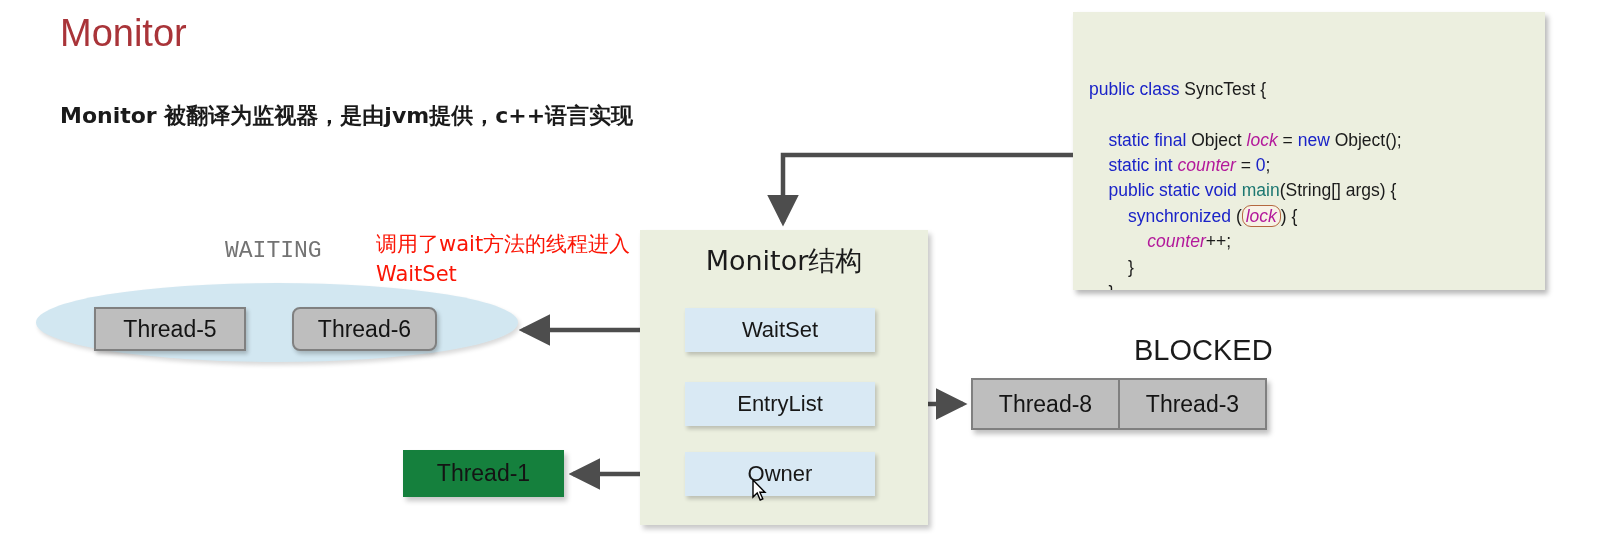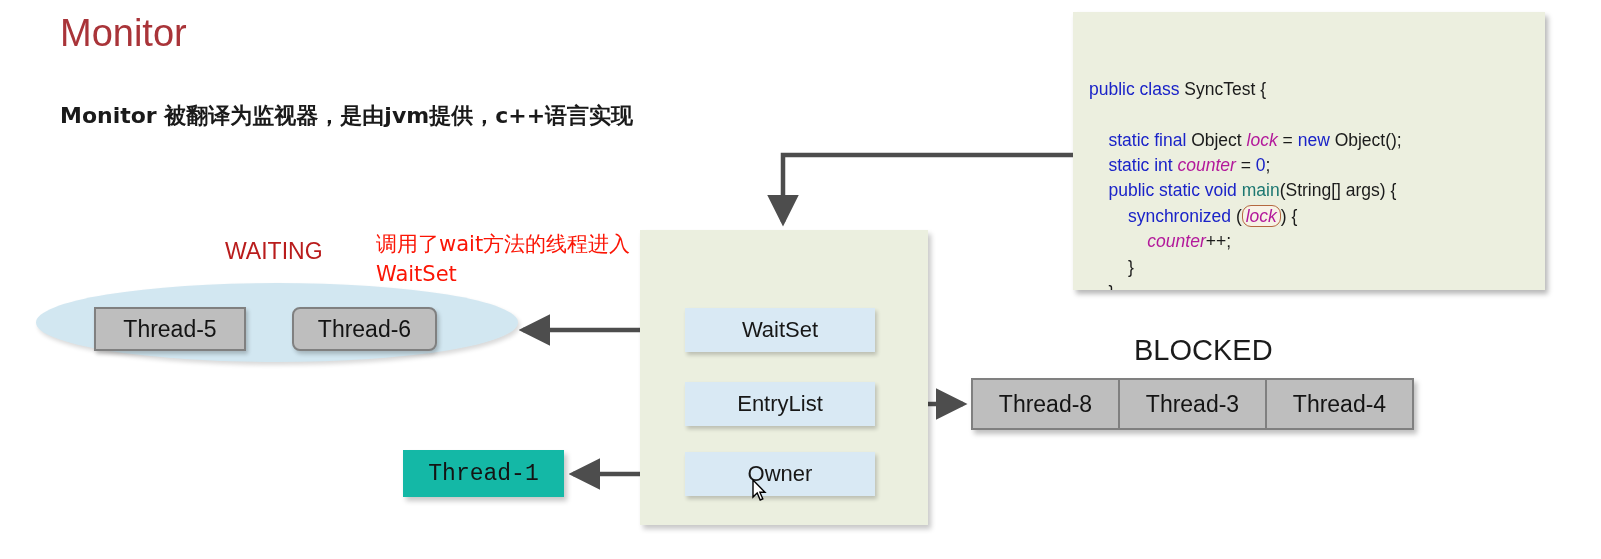--- a/index.html
+++ b/index.html
@@ -107,22 +107,22 @@
   #inner-waitset  { top: 78px; }
   #inner-entrylist{ top: 152px; }
   #inner-owner    { top: 222px; }
 
   
   #waiting-label {
     position: absolute;
     left: 225px;
     top: 238px;
     font-size: 23px;
-    color: #b91c1c;
-    font-family: Liberation Sans, sans-serif;
+    color: #737373;
+    font-family: Liberation Mono, monospace;
   }
   #waiting-ellipse {
     position: absolute;
     left: 36px;
     top: 283px;
     width: 482px;
     height: 79px;
     background: #d2e7f1;
     border-radius: 50%;
     box-shadow: 2px 3px 4px rgba(0,0,0,0.15);
@@ -187,28 +187,28 @@
   }
   #blocked-group .thread-cell:first-child { margin-left: 0; }
 
   
   #thread-1 {
     position: absolute;
     left: 403px;
     top: 450px;
     width: 161px;
     height: 47px;
-    background: #14b8a6;
+    background: #15803d;
     display: flex;
     align-items: center;
     justify-content: center;
     font-size: 23px;
     color: #141414;
     box-shadow: 3px 4px 5px rgba(0,0,0,0.22);
-    font-family: Liberation Mono, monospace;
+    font-family: Liberation Sans, sans-serif;
   }
 
   
   #connectors {
     position: absolute;
     left: 0; top: 0;
     width: 1601px;
     height: 559px;
     pointer-events: none;
   }
@@ -252,29 +252,29 @@
 <div id="waiting-ellipse"></div>
 <div id="thread-5" class="thread-gray">Thread-5</div>
 <div id="thread-6" class="thread-gray">Thread-6</div>
 
 <div id="wait-annotation">
   <span>调用了wait方法的线程进入</span><br>
   <span>WaitSet</span>
 </div>
 
 <div id="monitor-box">
+  <div id="monitor-box-title">Monitor结构</div>
   <div id="inner-waitset" class="inner-box">WaitSet</div>
   <div id="inner-entrylist" class="inner-box">EntryList</div>
   <div id="inner-owner" class="inner-box">Owner</div>
 </div>
 
 <div id="blocked-label">BLOCKED</div>
 <div id="blocked-group">
   <div class="thread-cell">Thread-8</div>
   <div class="thread-cell">Thread-3</div>
-  <div class="thread-cell">Thread-4</div>
 </div>
 
 <div id="thread-1">Thread-1</div>
 
 <svg id="mouse-cursor" viewBox="0 0 16 24">
   <polygon points="1,1 1,18 5.2,14 8.2,21 10.8,19.8 7.9,13.2 13,13.2" fill="#ffffff" stroke="#000000" stroke-width="1.4"></polygon>
 </svg>
 
 </body></html>

